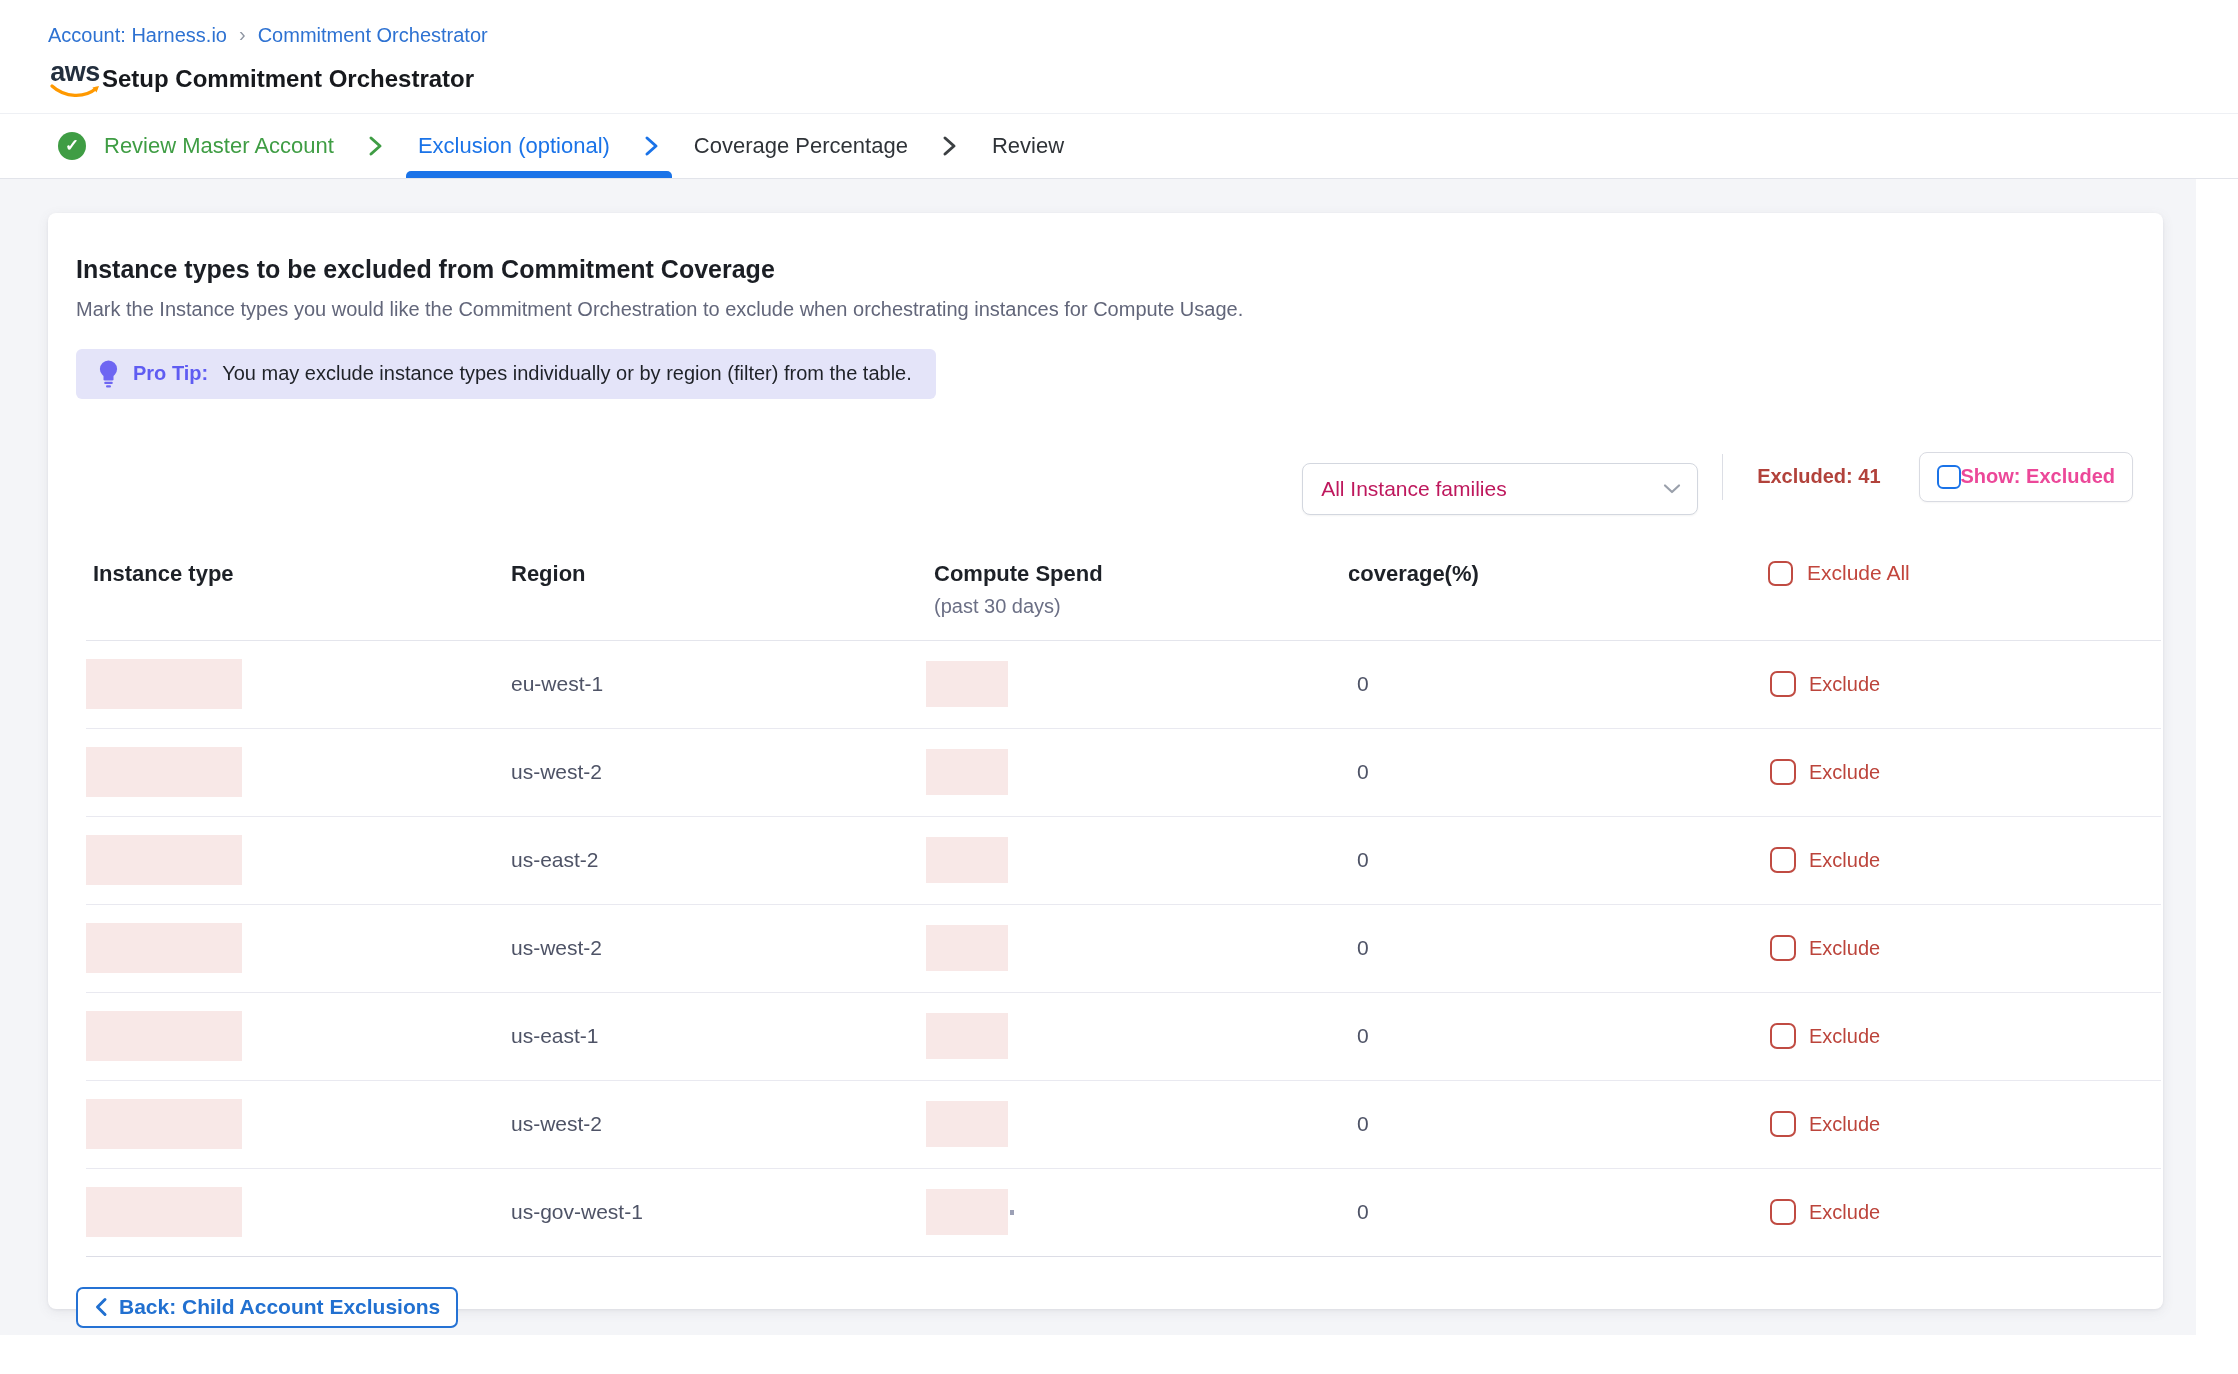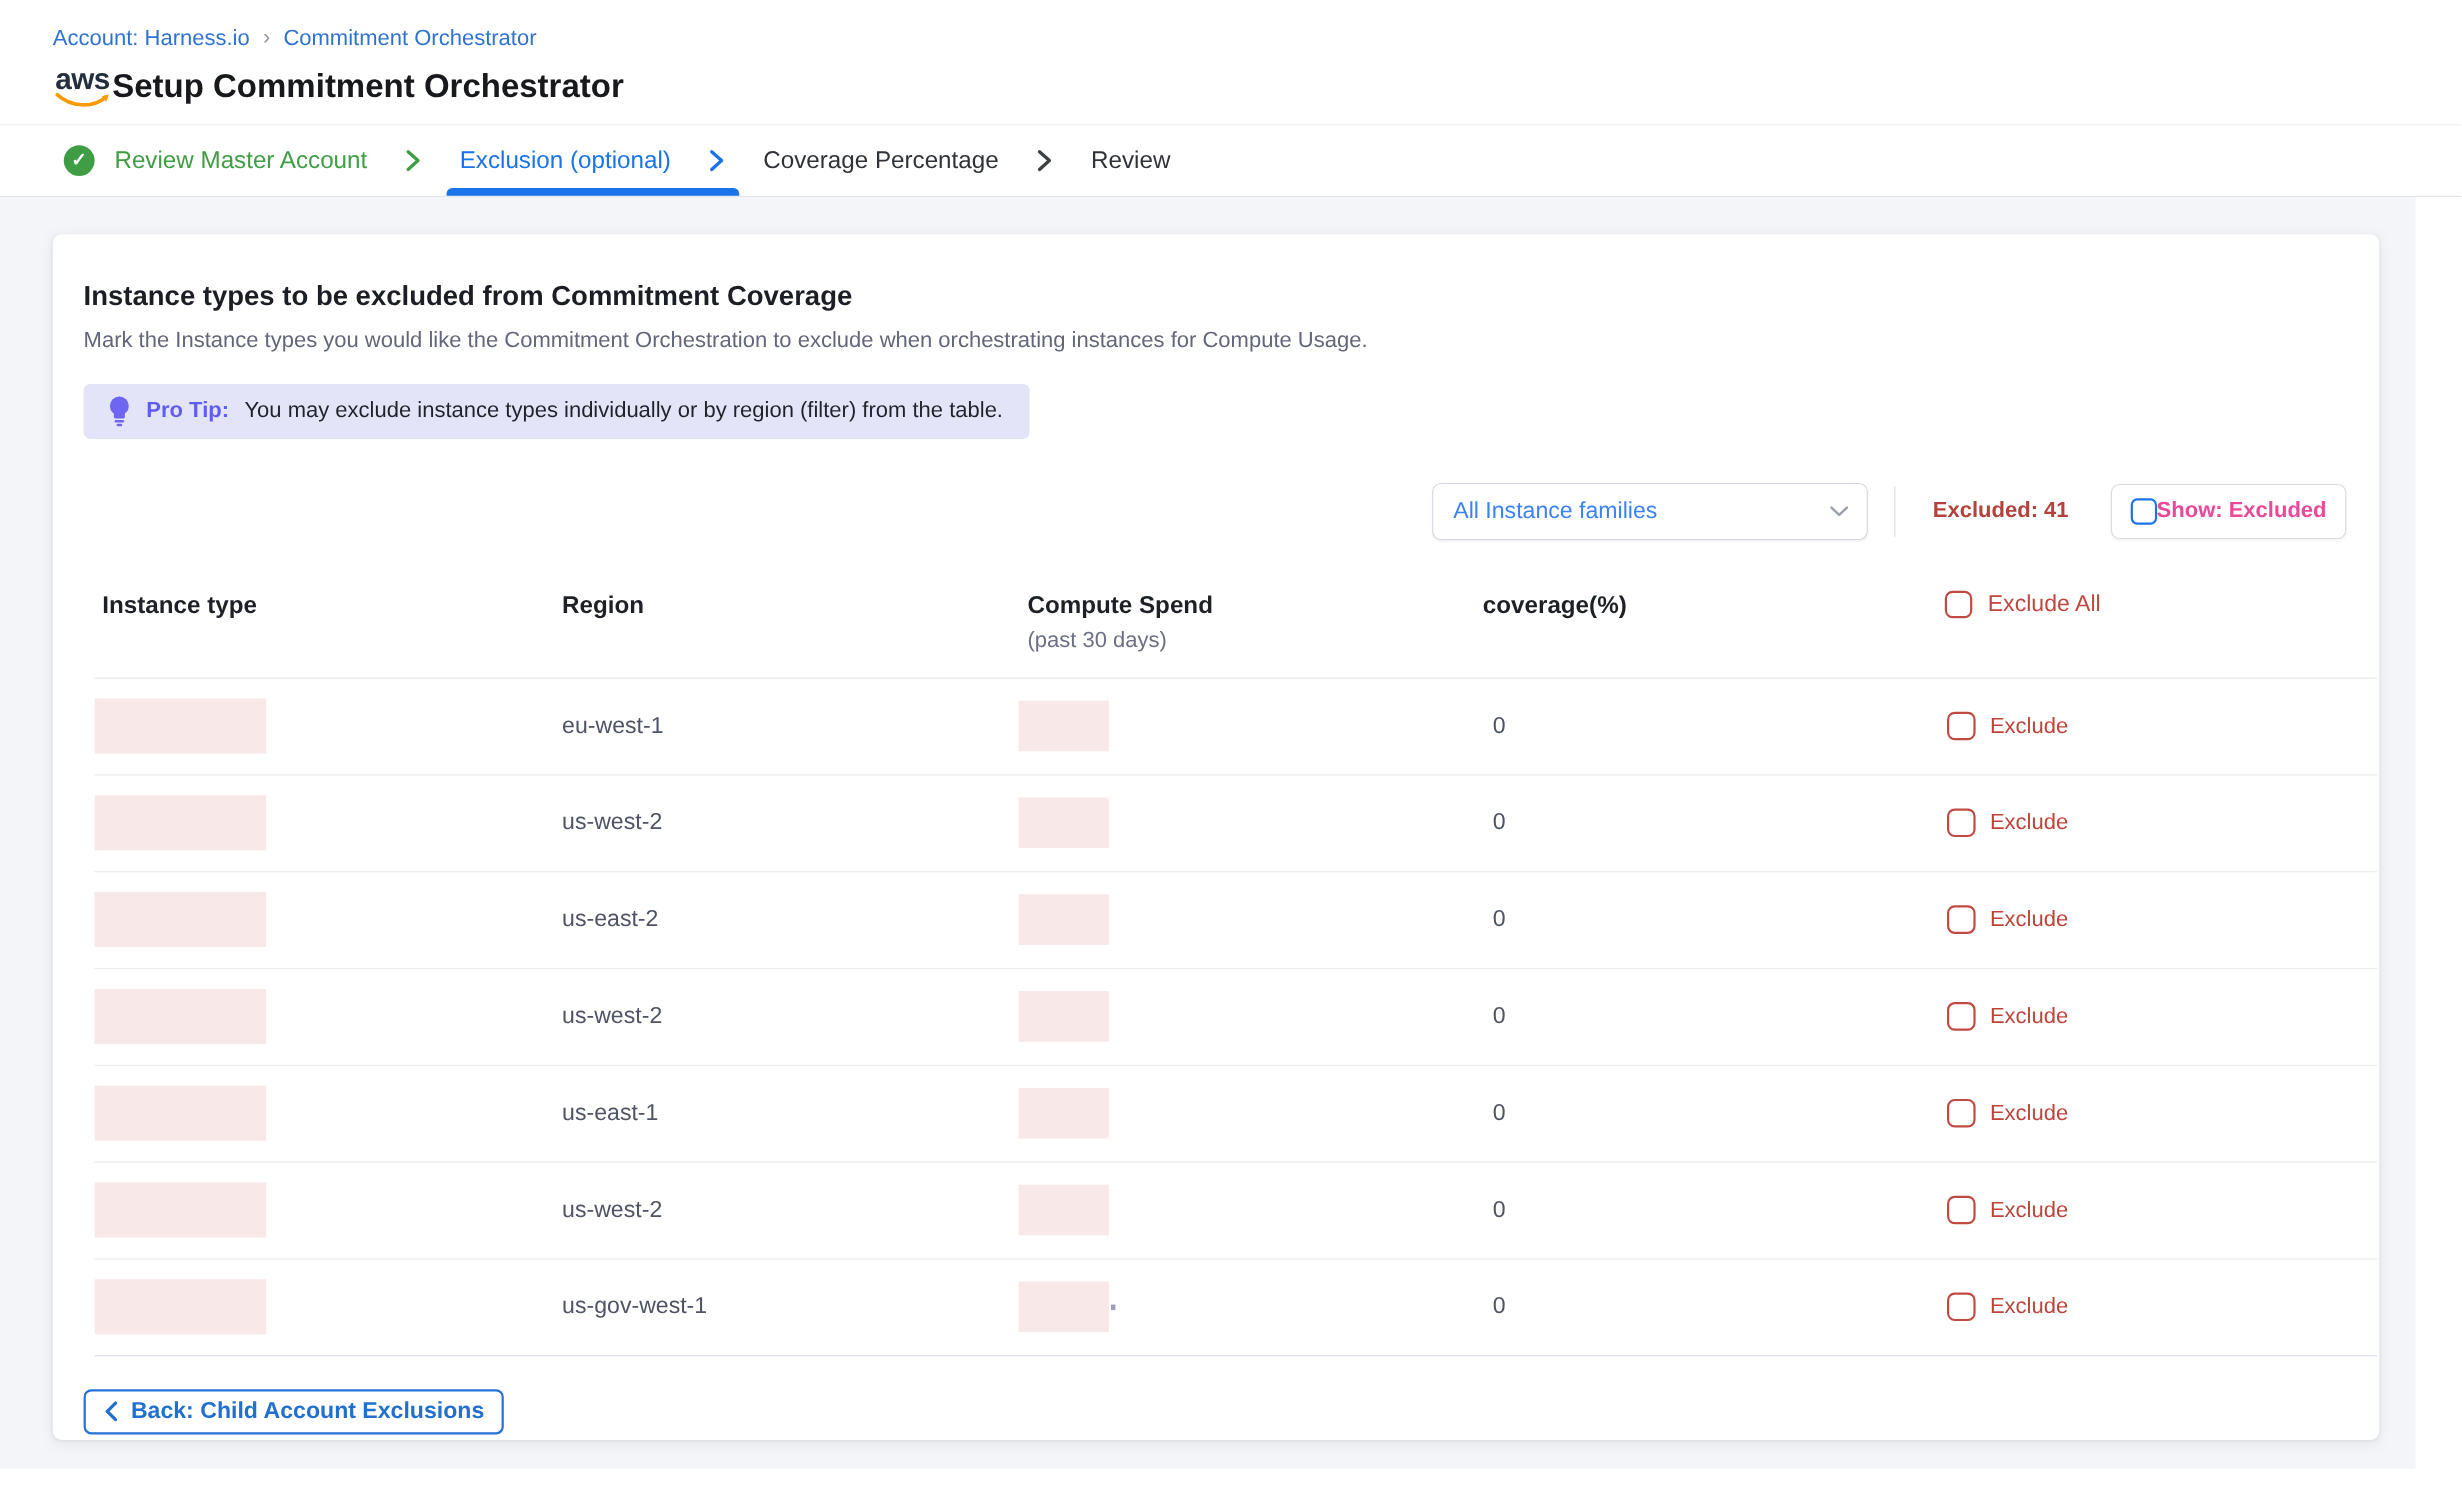--- a/index.html
+++ b/index.html
@@ -14,21 +14,21 @@
   }
 
   
   .top-header { background: #fff; padding: 24px 0 0 48px; }
   .breadcrumb { display: flex; align-items: center; gap: 12px; font-size: 20px; }
   .breadcrumb a { color: #2e72d2; text-decoration: none; cursor: pointer; }
   .crumb-sep { color: #8f96a3; font-size: 20px; transform: translateY(-1px); }
   .title-row { display: flex; align-items: center; gap: 0; margin-top: 12px; padding-bottom: 14px; }
   .aws-logo { display: flex; flex-direction: column; align-items: center; width: 54px; margin-top: 2px; }
   .aws-text { font-weight: 700; font-size: 27px; color: #232f3e; letter-spacing: -0.5px; line-height: 0.85; }
-  .page-title { font-size: 30px; font-weight: 700; color: #17191d; }
+  .page-title { font-size: 24px; font-weight: 700; color: #17191d; }
 
   
   .stepper {
     display: flex; align-items: center; height: 66px;
     background: #fff; padding-left: 58px; gap: 32px;
     border-top: 1px solid #eef0f4; border-bottom: 1px solid #e2e4ea;
   }
   .step { position: relative; display: flex; align-items: center; gap: 30px; height: 100%; font-size: 22px; font-weight: 500; }
   .step-label { white-space: nowrap; }
   .step.completed .step-label { color: #3f9d44; }
@@ -69,22 +69,22 @@
   .protip-label { color: #5f5cf2; font-weight: 700; }
   .bulb svg { display: block; }
 
   
   .filters-row { display: flex; align-items: center; margin-top: 40px; padding-right: 2px; }
   .filters-spacer { flex: 1; }
   .select-box {
     width: 396px; height: 52px; background: #fff;
     border: 1px solid #d3d7df; border-radius: 8px;
     display: flex; align-items: center; justify-content: space-between;
-    padding: 0 16px 0 18px; font-size: 21px; color: #3b82f6;
-    box-shadow: 0 1px 2px rgba(0,0,0,.05); cursor: pointer;
+    padding: 0 16px 0 18px; font-size: 21px; color: #be185d;
+    box-shadow: 0 1px 2px rgba(0,0,0,.05); cursor: pointer; margin-top: 24px;
   }
   .select-box + .select-box { margin-left: 23px; }
   .chev-down { color: #9aa0ab; }
   .chev-down svg { display: block; }
   .v-divider { width: 1px; height: 46px; background: #dcdee5; margin: 0 34px 0 24px; }
   .excluded-count { color: #b2423b; font-weight: 700; font-size: 20px; margin-right: 38px; white-space: nowrap; }
   .show-excluded-pill {
     display: flex; align-items: center; 
     height: 50px; padding: 0 17px; background: #fff;
     border: 1px solid #d9dbe2; border-radius: 8px;

